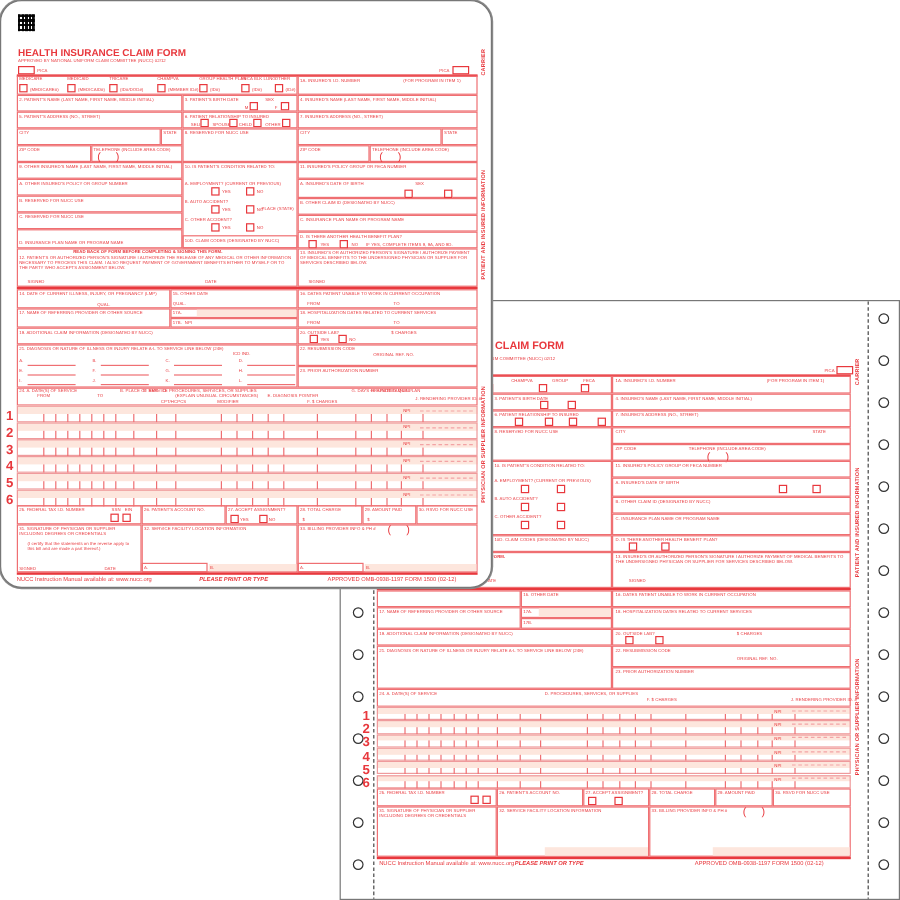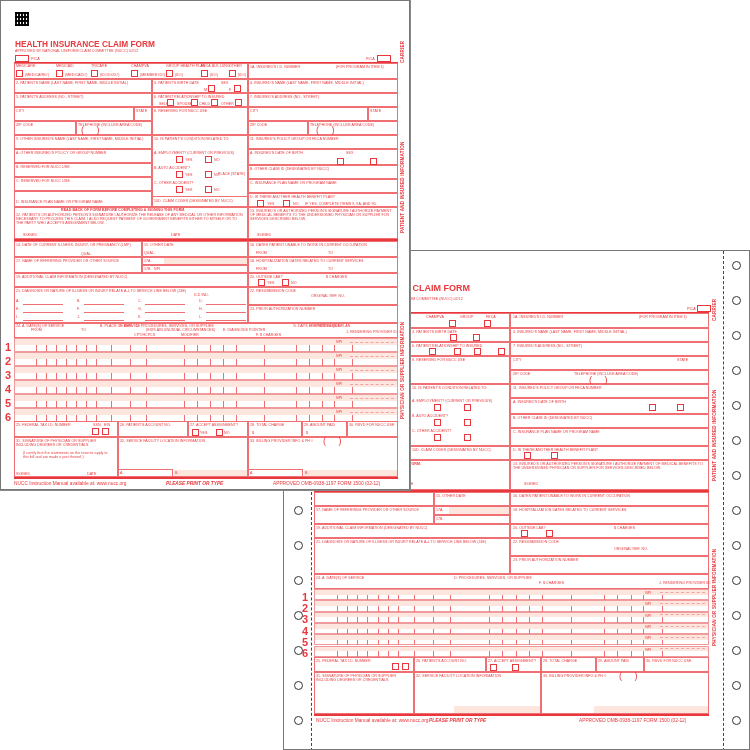--- a/index.html
+++ b/index.html
@@ -1,21 +1,21 @@
 <!DOCTYPE html>
 <html><head>
 <meta charset="utf-8">
 <style>
   * { box-sizing: border-box; margin: 0; padding: 0; }
   html, body { width: 750px; height: 750px; background: #ffffff; overflow: hidden; }
   body { position: relative; font-family: "Liberation Sans", sans-serif; color: #e8383d; }
 
   .sheet { position: absolute; background: #fff; border: 1px solid #777; overflow: hidden; }
   #sheet-back { left: 283px; top: 250px; width: 467px; height: 500px; }
-  #sheet-front { left: 0; top: 0; width: 410px; height: 490px; box-shadow: 0 0 0 1px #888; z-index: 2; }
+  #sheet-front { left: 0; top: 0; width: 410px; height: 490px; box-shadow: 0 0 0 1px #888; z-index: 2; border-radius: 18px; }
 
   .form { position: absolute; }
   .r { position: absolute; border: 1px solid #ef6f72; }
   .thick { position: absolute; height: 2px; background: #e8383d; }
   .lbl { position: absolute; font-size: 3.6px; line-height: 4px; color: #e8383d; white-space: nowrap; text-transform: uppercase; letter-spacing: 0.05px; }
   .box { position: absolute; width: 7px; height: 7px; border: 1px solid #e8383d; background: #fff; }
   .shade { position: absolute; background: #fde6dd; }
   .title { position: absolute; font-weight: bold; color: #e8383d; white-space: nowrap; }
   .rownum { position: absolute; font-weight: bold; font-size: 11px; color: #e8383d; }
   .vert { position: absolute; transform-origin: 0 0; transform: rotate(-90deg); font-size: 4.6px; font-weight: bold; color: #e8383d; white-space: nowrap; letter-spacing: 0.2px; }

